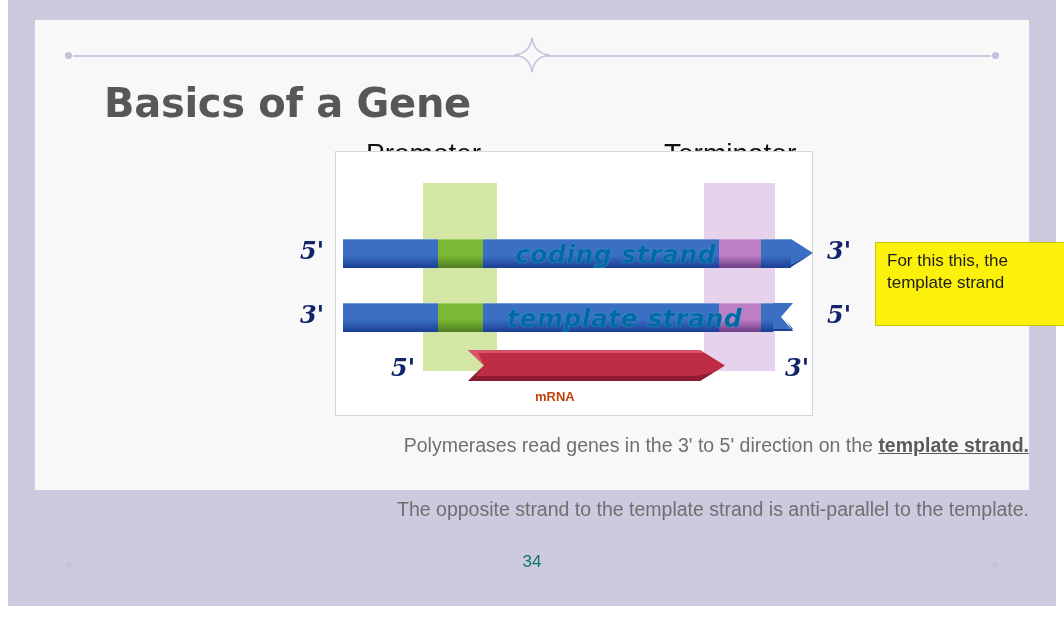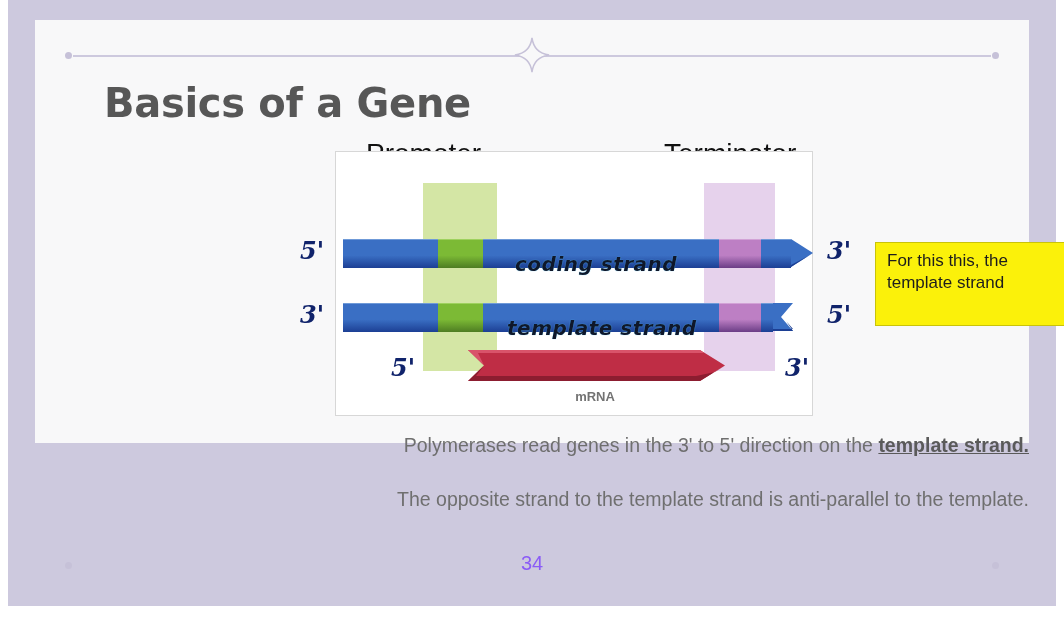--- a/index.html
+++ b/index.html
@@ -9,21 +9,21 @@
     background:#ffffff;
     font-family:"Liberation Sans", sans-serif;
     overflow:hidden;
   }
   .slide-frame{
     position:absolute;left:8px;top:0px;width:1048px;height:606px;
     background:#cdc9de;
     box-sizing:border-box;
   }
   .slide{
-    position:absolute;left:27px;top:20px;width:994px;height:423px;
+    position:absolute;left:27px;top:20px;width:994px;height:470px;
     background:#f8f8f9;
   }
 
   
   .divider{position:absolute;height:18px;left:30px;width:934px;}
   .divider .dot{
     position:absolute;top:6px;width:7px;height:7px;border-radius:50%;
     background:#c6c1d8;
   }
   .divider .dot.left{left:0;}
@@ -36,21 +36,21 @@
   .divider-top .rule.r{right:8px;width:468px;}
   .star{
     position:absolute;left:50%;top:-10px;margin-left:-19px;
     width:38px;height:38px;
   }
   .divider-bot{top:536px;}
   .divider-bot .rule.l{left:8px;width:400px;}
   .divider-bot .rule.r{right:8px;width:400px;}
   .page-num{
     position:absolute;left:50%;top:-4px;margin-left:-40px;width:80px;
-    text-align:center;color:#8b5cf6;font-size:20px;
+    text-align:center;color:#0f766e;font-size:17px;
     font-family:"Liberation Sans", sans-serif;
   }
 
   
   .page-title{
     position:absolute;left:69px;top:60px;
     font-size:40px;font-weight:bold;color:#575757;
     letter-spacing:-0.3px;
     font-family:"DejaVu Sans", sans-serif;
   }
@@ -83,59 +83,58 @@
     background:linear-gradient(to bottom,#bd7fc4 0%,#bd7fc4 55%,#6b3d86 100%);
     border-top:1px solid #d2a2d6;
   }
 
   .strand-row{position:absolute;left:0;height:28px;}
   .strand-row .part{position:absolute;top:0;height:28px;}
 
   .tip{position:absolute;top:0;width:22px;height:28px;}
 
   .hand-label{
-    position:absolute;color:#0f172a;
+    position:absolute;color:#0369a1;
     font-family:"DejaVu Sans", sans-serif;
-    font-size:20px;font-weight:bold;font-style:italic;
+    font-size:25px;font-weight:bold;font-style:italic;
     letter-spacing:0.5px;white-space:nowrap;
     text-shadow:0 0 1px #5ec8f7;
-    margin-top:12px;
   }
 
   .prime{
     position:absolute;color:#10236b;font-weight:bold;
     font-size:24px;font-style:italic;
     font-family:"DejaVu Serif", serif;
   }
 
   
   .mrna-wrap{position:absolute;left:433px;top:330px;width:257px;height:31px;}
   .mrna-label{
-    position:absolute;left:500px;top:369px;width:120px;text-align:center;
-    color:#737373;font-size:13px;font-weight:bold;
+    position:absolute;left:500px;top:369px;width:120px;text-align:left;
+    color:#c2410c;font-size:13px;font-weight:bold;
     font-family:"Liberation Sans", sans-serif;
   }
 
   
   .callout{
     position:absolute;left:840px;top:222px;width:193px;height:84px;
     background:#fbf10a;border:1px solid #c9c30a;box-sizing:border-box;
     padding:7px 10px 0 11px;
     font-size:17px;color:#1d1d1d;line-height:1.28;
     font-family:"Liberation Sans", sans-serif;
   }
 
   
   .body-line{
     position:absolute;width:100%;text-align:right;
     color:#6f6f6f;font-size:19.5px;
     font-family:"Liberation Sans", sans-serif;
   }
   .body-1{top:414px;}
-  .body-2{top:468px;}
+  .body-2{top:478px;}
   .body-3{top:508px;}
   .body-1 b{color:#5a5a5a;text-decoration:underline;}
 </style>
 </head>
 <body>
 
 <div class="slide-frame">
   <div class="slide">
 
     <div class="divider divider-top">

